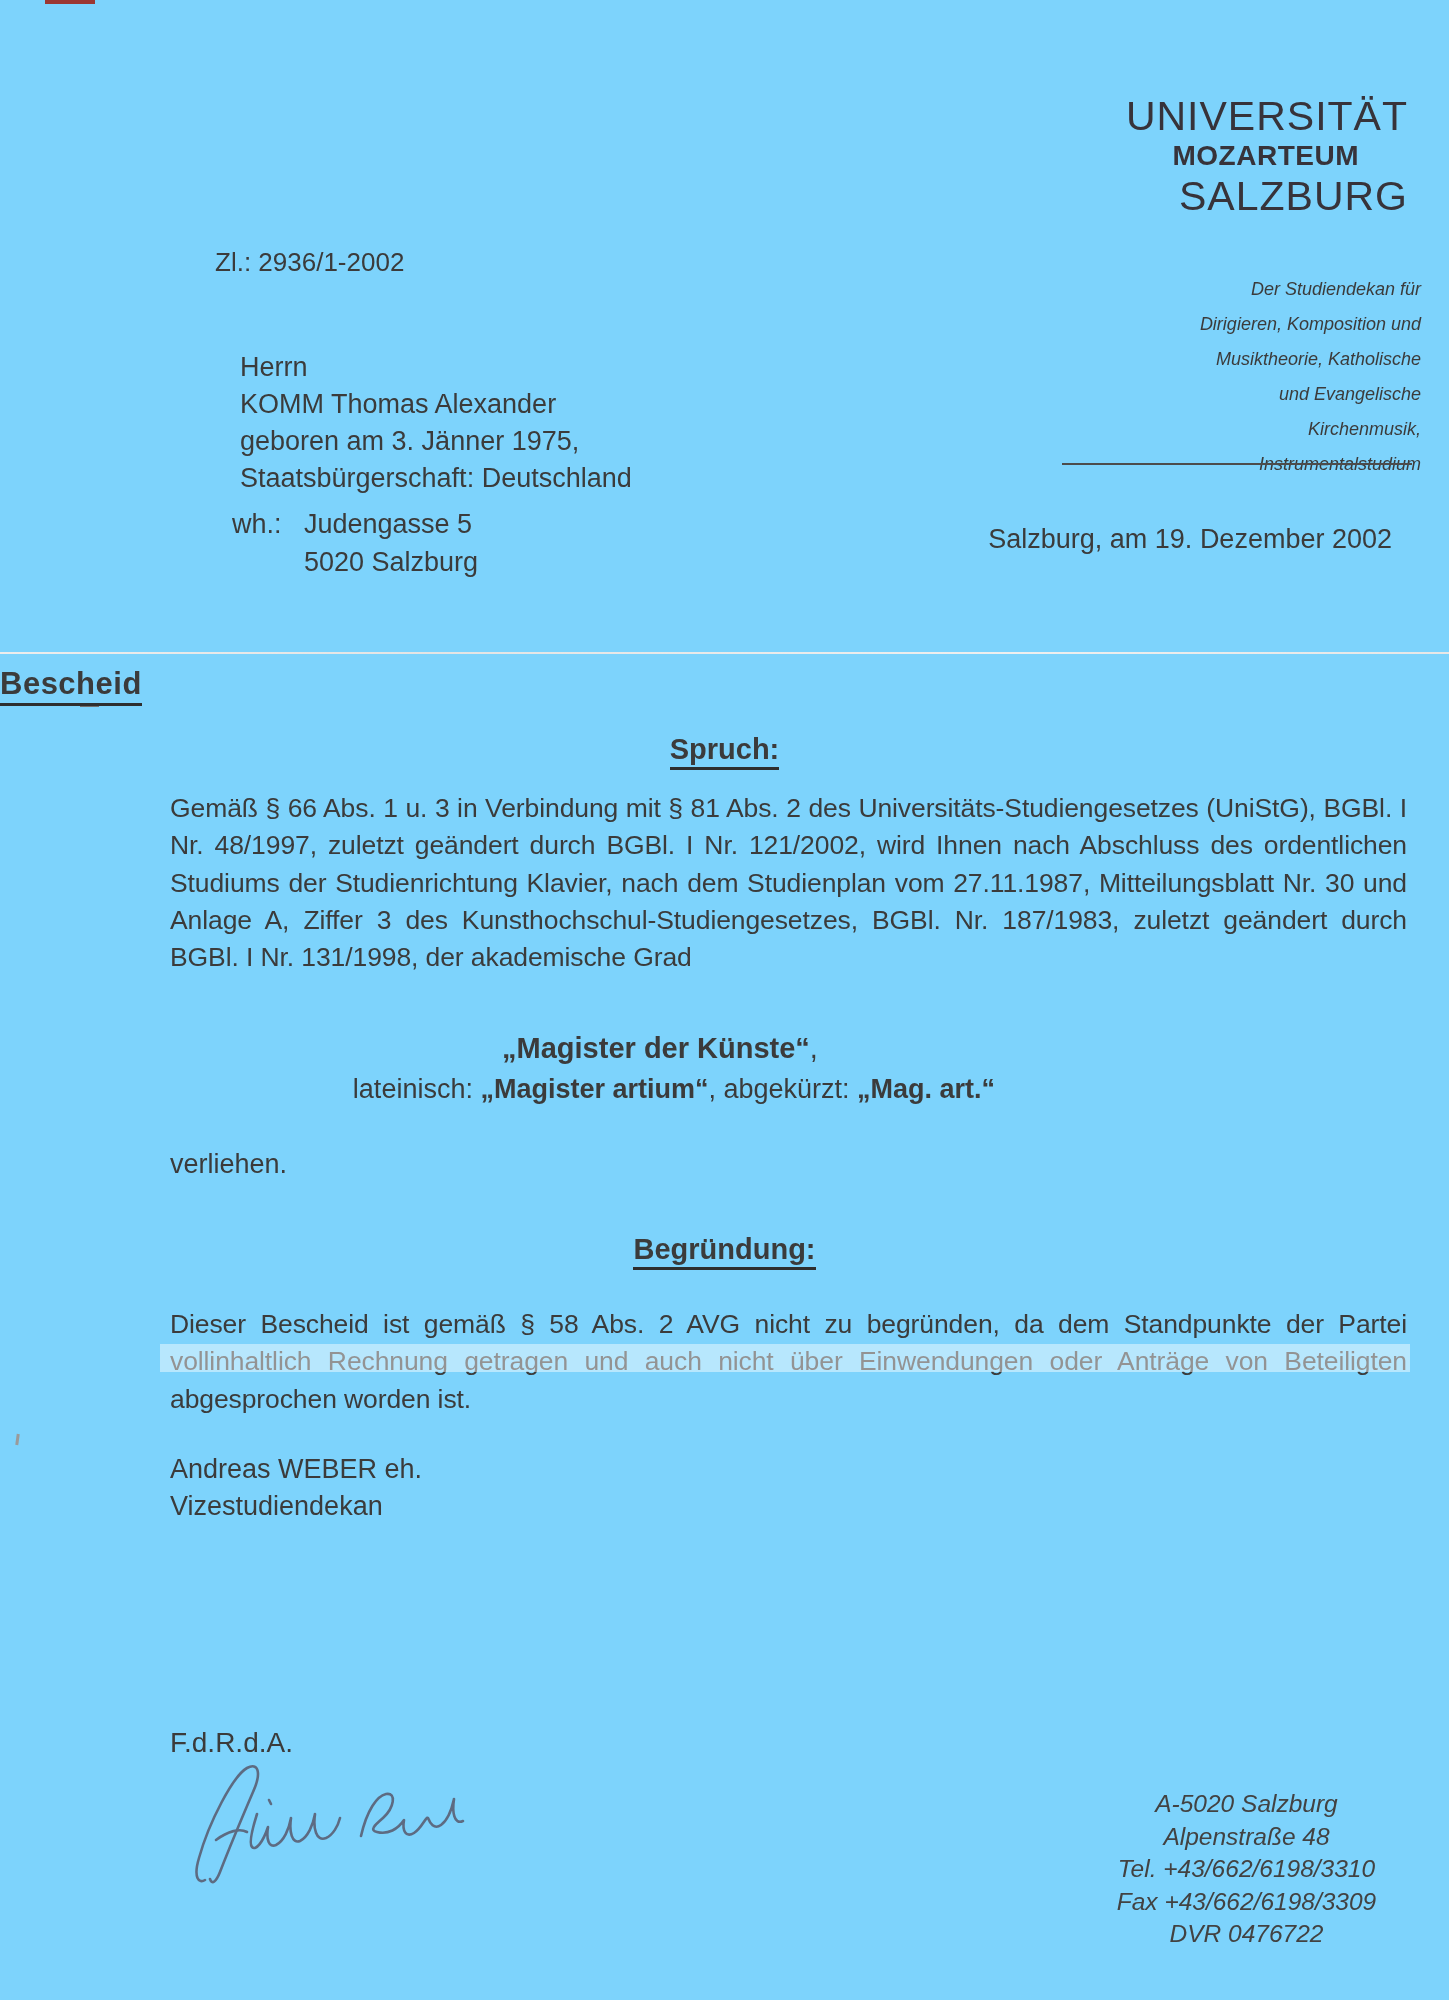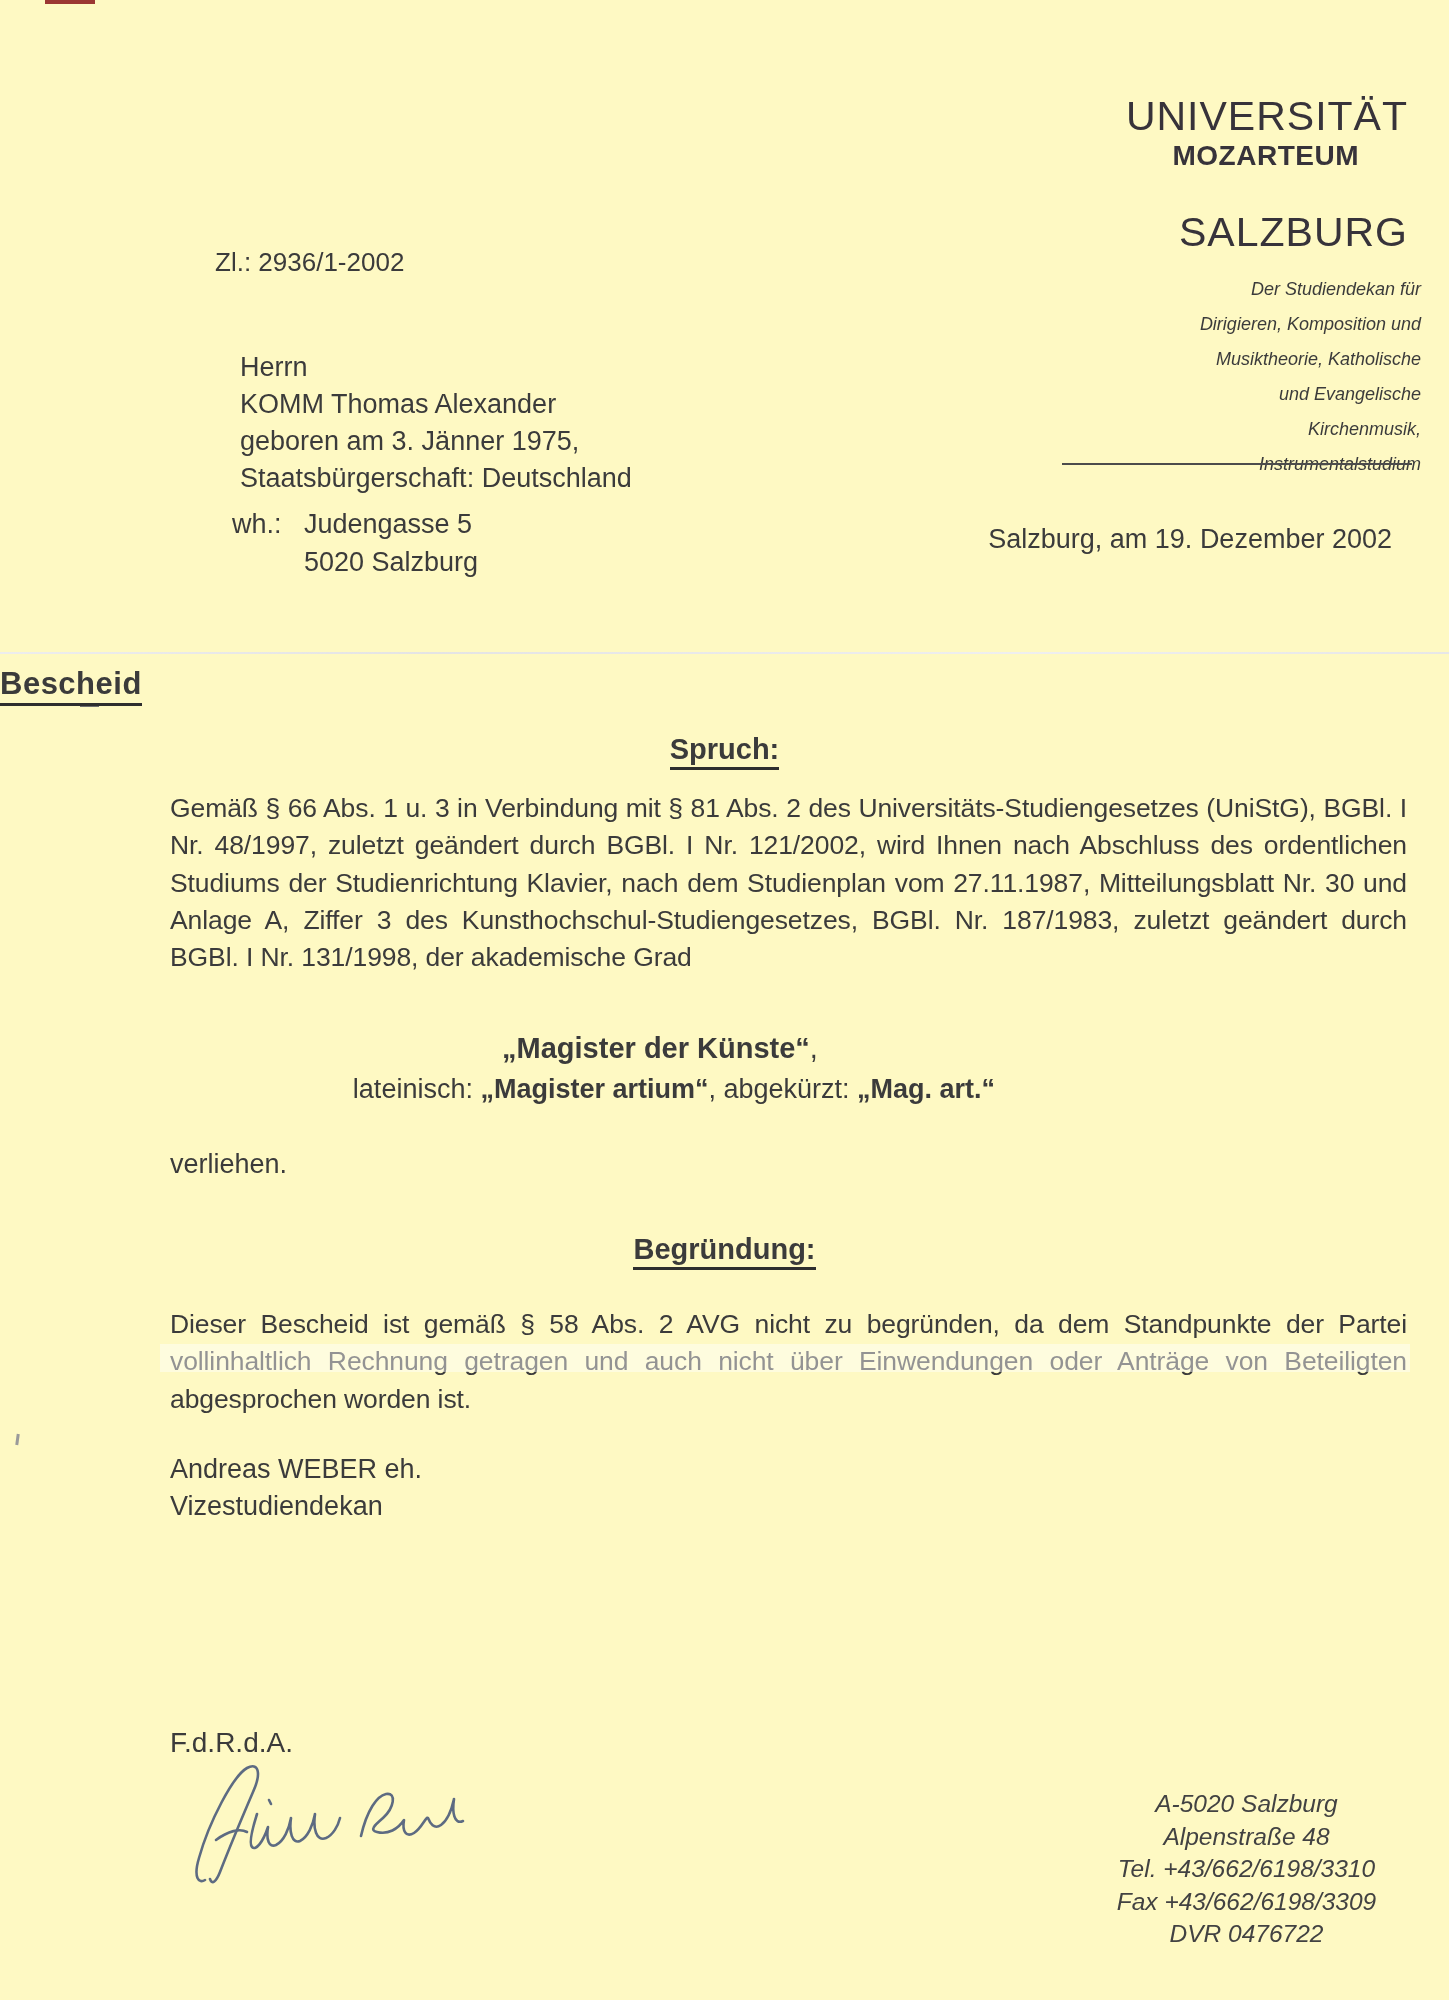--- a/index.html
+++ b/index.html
@@ -1,30 +1,30 @@
 <!DOCTYPE html>
 <html><head>
 <meta charset="utf-8">
 <style>
   html,body{margin:0;padding:0;background:#e8e8e8;}
   .page{
     position:relative;
     width:1449px;height:2000px;
     margin:0 auto;
-    background:#fef9c3;
+    background:#7dd3fc;
     overflow:hidden;
     font-family:"Liberation Sans", sans-serif;
     color:#3b3b3b;
   }
   .abs{position:absolute;}
   
   .logo{top:96px;right:41px;text-align:right;color:#37333a;line-height:40px;}
   .logo .l1{font-size:41px;font-weight:400;letter-spacing:1px;}
   .logo .l2{font-size:28px;font-weight:700;letter-spacing:.5px;margin-right:49px;}
-  .logo .l3{font-size:41px;font-weight:400;letter-spacing:1px;margin-top:36px;}
+  .logo .l3{font-size:41px;font-weight:400;letter-spacing:1px;}
   
   .ref{left:215px;top:247px;font-size:26px;}
   .recipient{left:240px;top:349px;font-size:27px;line-height:37px;}
   .residence{left:232px;top:505px;font-size:27px;line-height:38px;}
   .residence .lbl{display:inline-block;width:72px;}
   .residence .l2{margin-left:72px;}
   
   .office{top:272px;right:28px;width:372px;text-align:right;font-size:18px;line-height:35px;font-style:italic;}
   .office-rule{top:463px;left:1062px;width:350px;height:2px;background:#4c4c4c;}
   .dateline{top:524px;right:57px;font-size:27px;}

